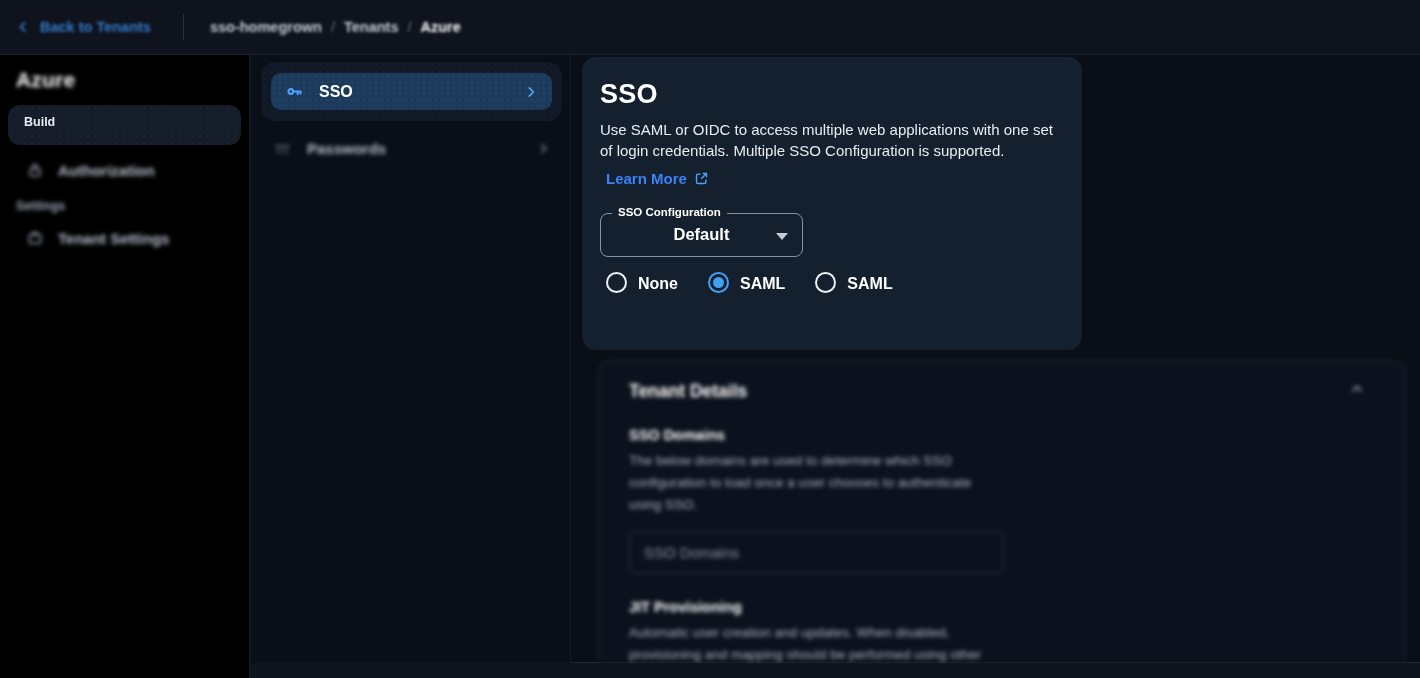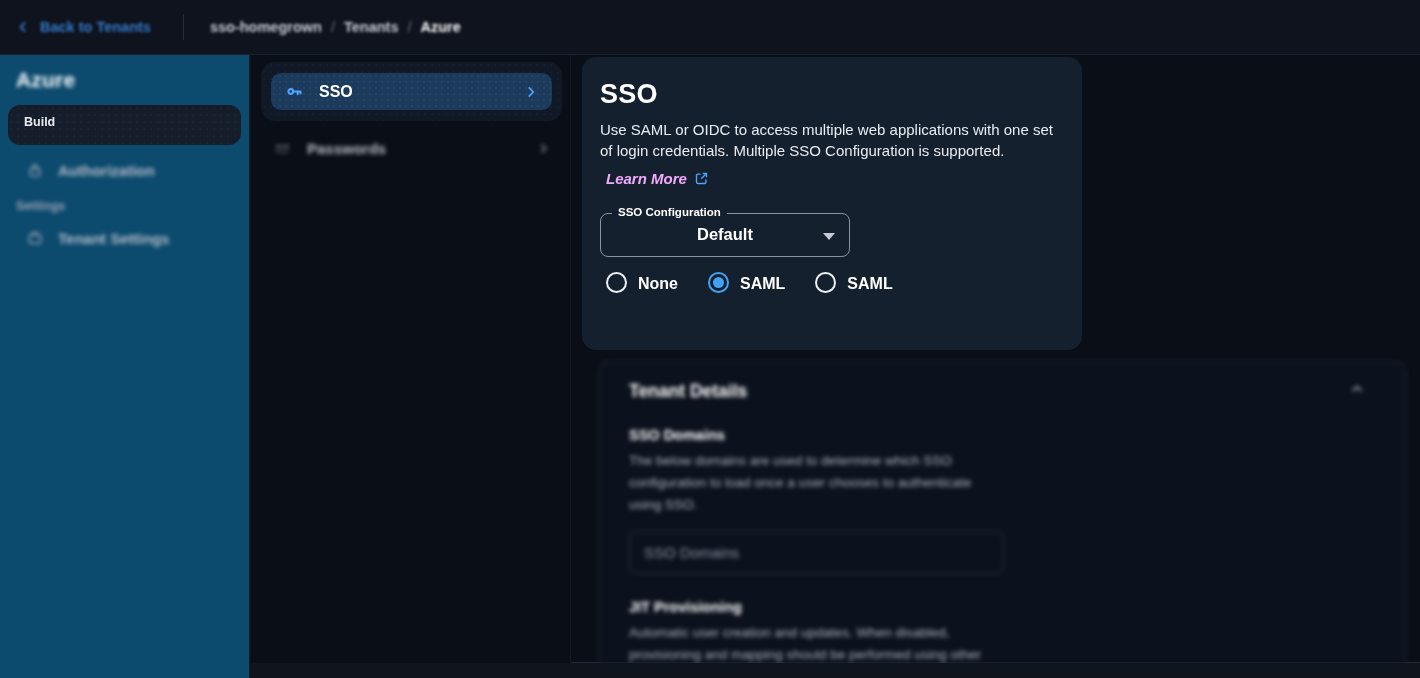--- a/index.html
+++ b/index.html
@@ -23,21 +23,21 @@
     color:#3579c9; font-weight:700; font-size:14.5px; cursor:pointer; }
   .topbar-divider { width:1px; height:26px; background:#262f3e; margin-left:32px; }
   .breadcrumb { display:flex; align-items:center; gap:9px; margin-left:26px;
     font-size:14.5px; font-weight:700; color:#c6ccd6; }
   .breadcrumb .sep { color:#6b7585; font-weight:400; }
   .breadcrumb .crumb-current { color:#ffffff; }
 
   
   .sidebar {
     position:absolute; top:55px; left:0; width:250px; bottom:0;
-    background:#0c4a6e; border-right:1px solid #151c28;
+    background:#000000; border-right:1px solid #151c28;
   }
   .sidebar-title { font-size:21px; font-weight:700; margin:13px 0 0 16px; letter-spacing:.2px; }
   .build-group {
     margin:13px 8px 0 8px; background:#151c2a; border-radius:12px;
     padding:10px 6px 7px 6px;
     background-image:radial-gradient(circle, rgba(255,255,255,0.035) 1px, transparent 1px);
     background-size:7px 7px;
   }
   .group-label { font-size:12.5px; font-weight:700; color:#e8ebf0; margin:0 0 9px 10px; }
   .nav-row {
@@ -78,24 +78,24 @@
     position:absolute; top:55px; left:571px; right:0; bottom:15px;
     background:#0a0e16; border-bottom:1px solid #20293a;
   }
   .sso-card {
     position:absolute; top:2px; left:11px; width:500px; height:293px;
     background:#15202e; border-radius:14px; padding:14px 20px 0 16px;
   }
   .sso-card h1 { font-size:27px; font-weight:700; margin:8px 0 9px 2px; letter-spacing:.3px; }
   .sso-desc { font-size:15px; line-height:21px; font-weight:500; color:#e9ecf1; max-width:478px; margin-left:2px; }
   .learn-more { display:inline-flex; align-items:center; gap:7px; margin:9px 0 0 8px;
-    color:#f0abfc; font-weight:700; font-size:15px; cursor:pointer;font-style:italic; }
+    color:#3b82f6; font-weight:700; font-size:15px; cursor:pointer; }
 
   .select-box {
-    position:relative; margin:25px 0 0 2px; width:250px; height:44px;
+    position:relative; margin:25px 0 0 2px; width:203px; height:44px;
     border:1.5px solid #8b93a1; border-radius:8px; cursor:pointer;
   }
   .select-box .floating-label {
     position:absolute; top:-8px; left:11px; background:#15202e; padding:0 6px;
     font-size:11.5px; font-weight:600; color:#fff;
   }
   .select-box .value { font-size:16.5px; font-weight:700; padding:11px 14px;text-align:center; }
   .caret-down {
     position:absolute; right:14px; top:19px; width:0; height:0;
     border-left:6px solid transparent; border-right:6px solid transparent;

